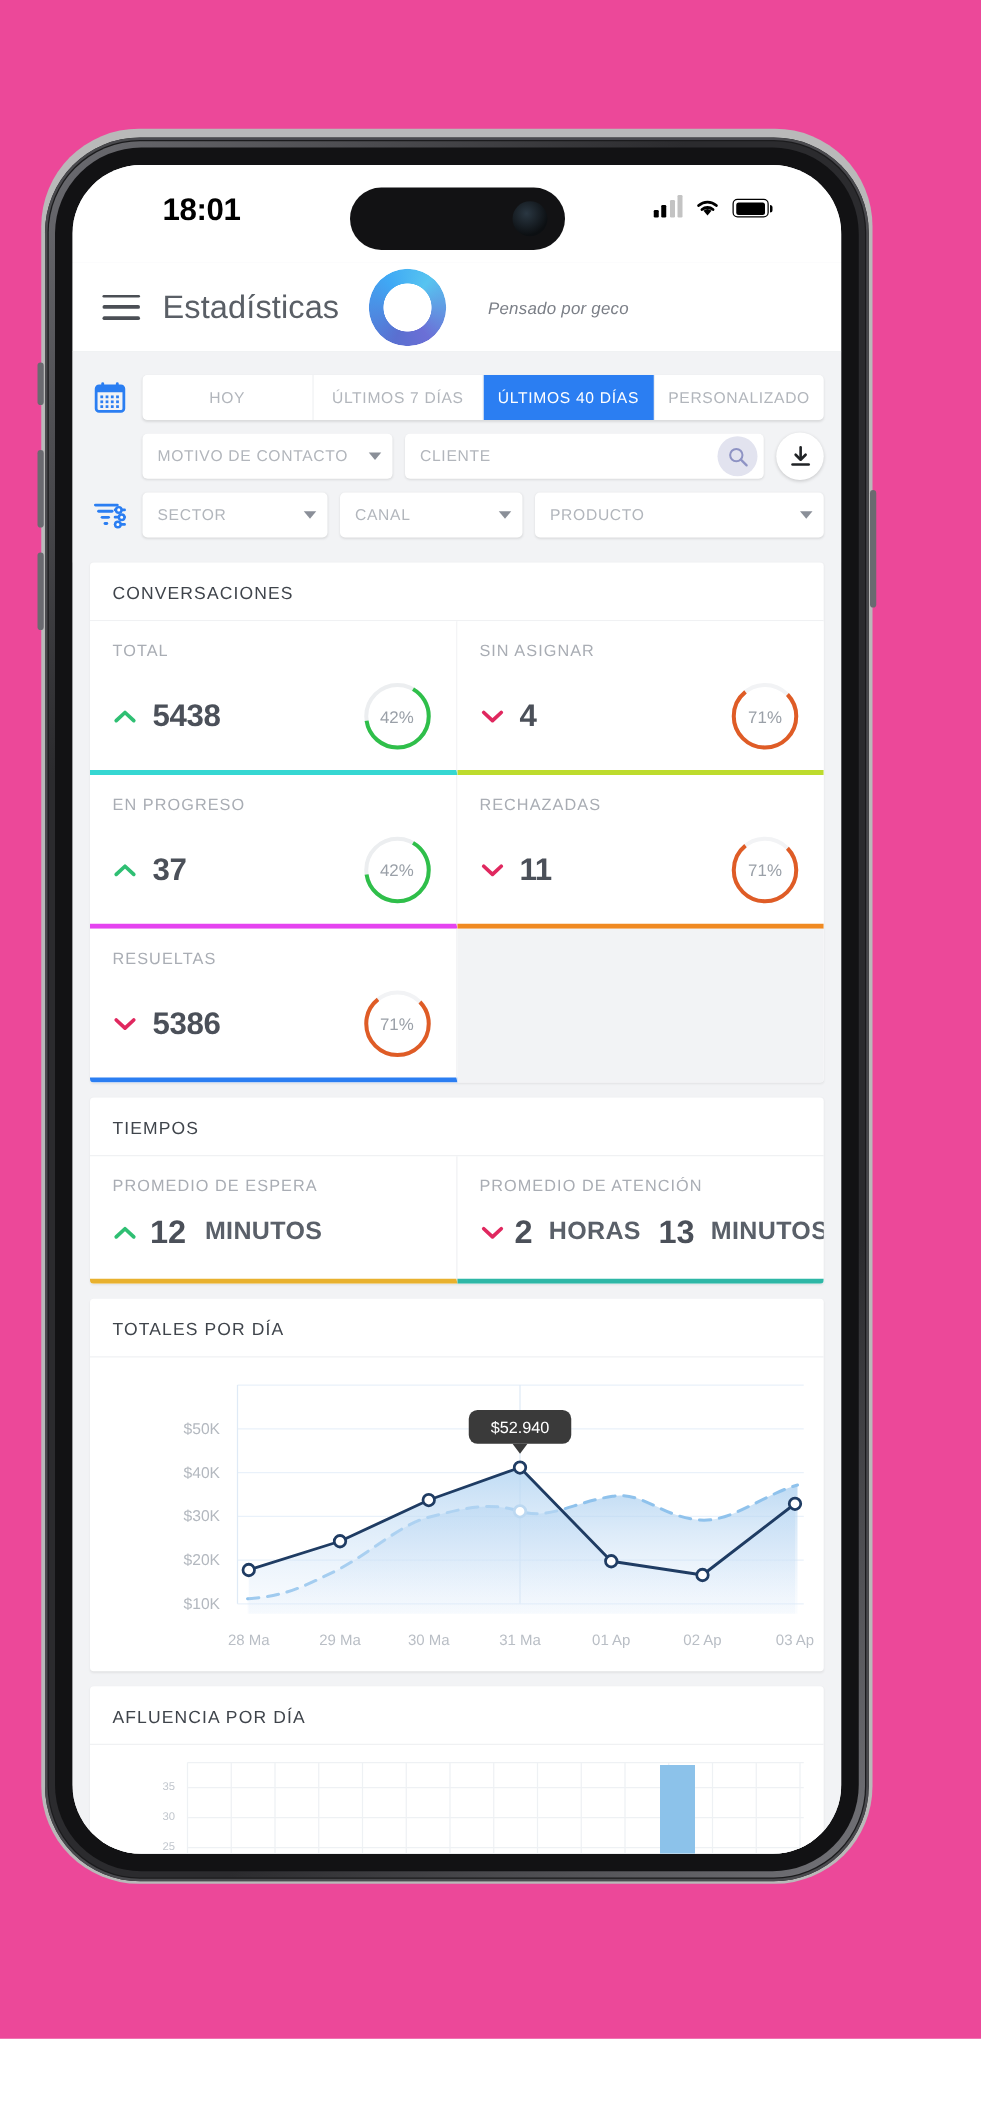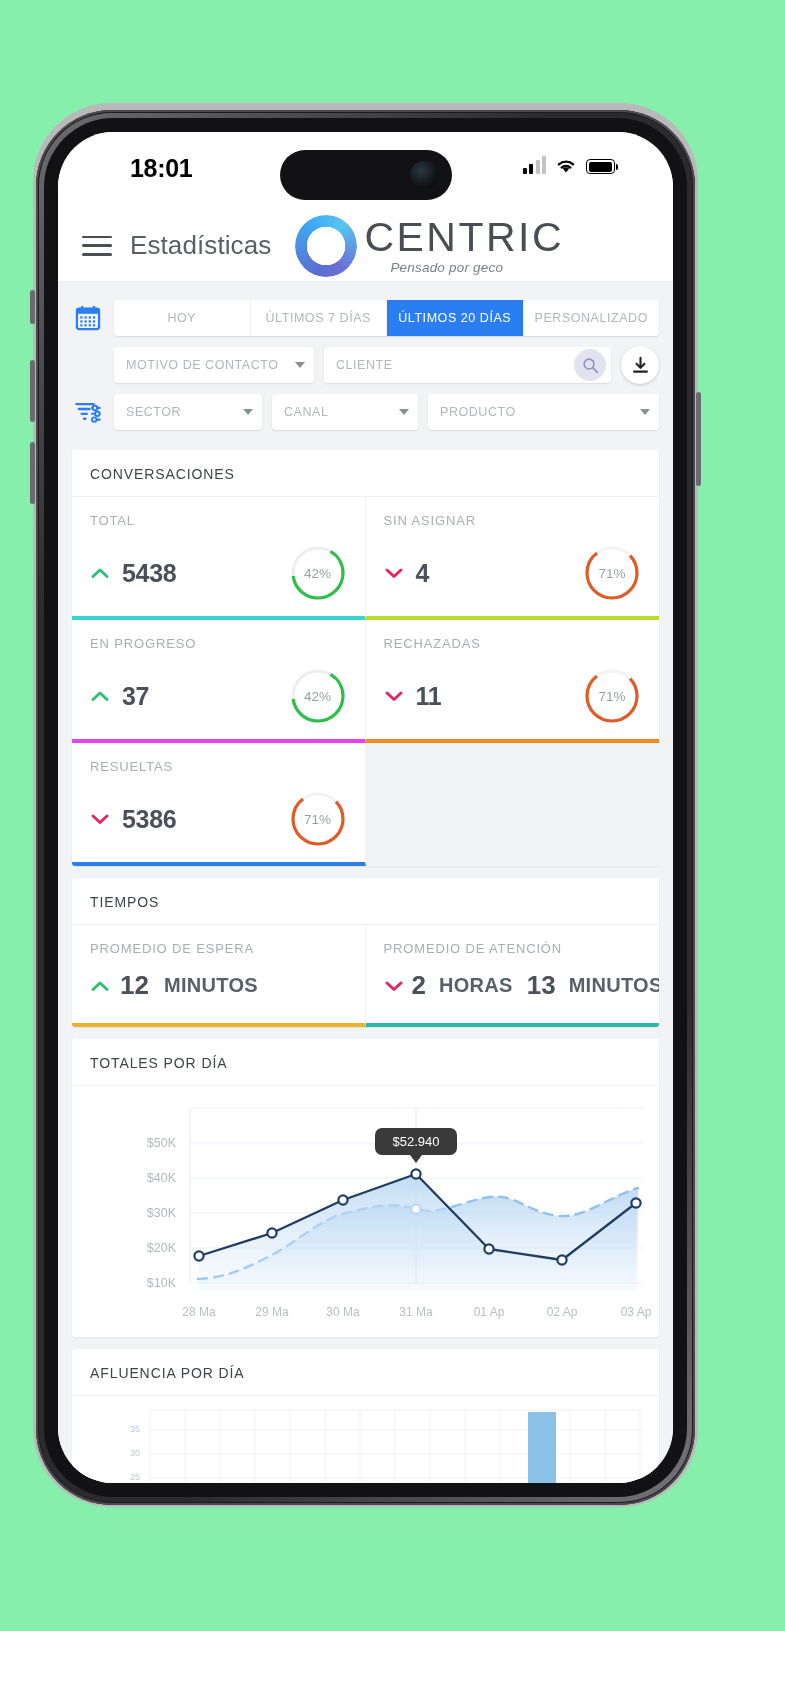--- a/index.html
+++ b/index.html
@@ -2,21 +2,21 @@
 <html><head>
 <meta charset="utf-8">
 <style>
   * { box-sizing: border-box; margin: 0; padding: 0; }
   html, body {
     width: 785px; height: 1683px;
     background: #ffffff;
     font-family: "Liberation Sans", sans-serif;
     overflow: hidden;
   }
-  #stage { position: relative; width: 785px; height: 1631px; background:#86efac; }
+  #stage { position: relative; width: 785px; height: 1631px; background:#ec4899; }
 
   
   .phone-shadow{
     position:absolute; left:33px; top:103px; width:665px; height:1404px;
     border-radius:78px;
     background:#b9b9b9;
     filter: blur(0px);
   }
   .phone-frame{
     position:absolute; left:36px; top:110px; width:659px; height:1395px;
@@ -198,21 +198,20 @@
     <div class="app-header">
       <div class="hamburger">
         <span></span>
           <span></span>
           <span></span>
       </div>
       <div class="app-title">Estadísticas</div>
       <div class="logo-wrap">
         <div class="logo-ring"></div>
         <div class="logo-txt">
-          <div class="logo-name">CENTRIC</div>
           <div class="logo-tag">Pensado por geco</div>
         </div>
       </div>
     </div>
 
     <div class="body-scroll">
 
       <div class="filters">
 
         <div class="filter-row">
@@ -234,21 +233,21 @@
                 <rect x="5.4" y="17.3" width="1.9" height="1.9"></rect>
                   <rect x="9" y="17.3" width="1.9" height="1.9"></rect>
                 <rect x="12.6" y="17.3" width="1.9" height="1.9"></rect>
                   <rect x="16.2" y="17.3" width="1.9" height="1.9"></rect>
               </g>
             </svg>
           </div>
           <div class="seg">
             <div>HOY</div>
             <div>ÚLTIMOS 7 DÍAS</div>
-            <div class="active">ÚLTIMOS 20 DÍAS</div>
+            <div class="active">ÚLTIMOS 40 DÍAS</div>
             <div>PERSONALIZADO</div>
           </div>
         </div>
 
         <div class="filter-row">
           <div class="frow-icon"></div>
           <div class="sel m1">
             <span>MOTIVO DE CONTACTO</span>
             <span class="caret"></span>
           </div>

